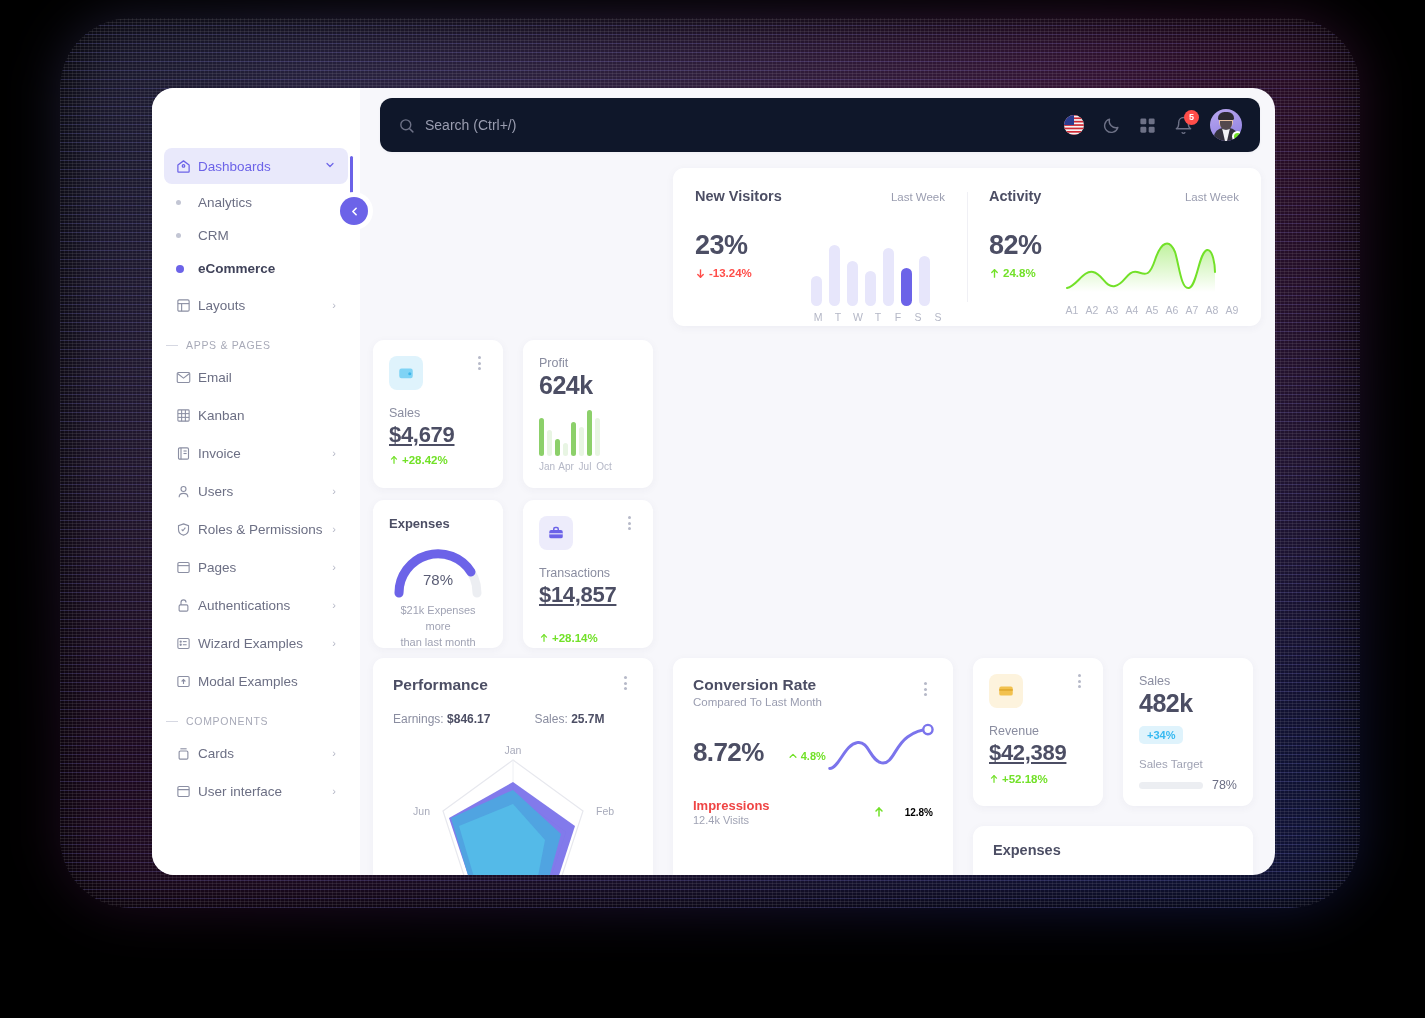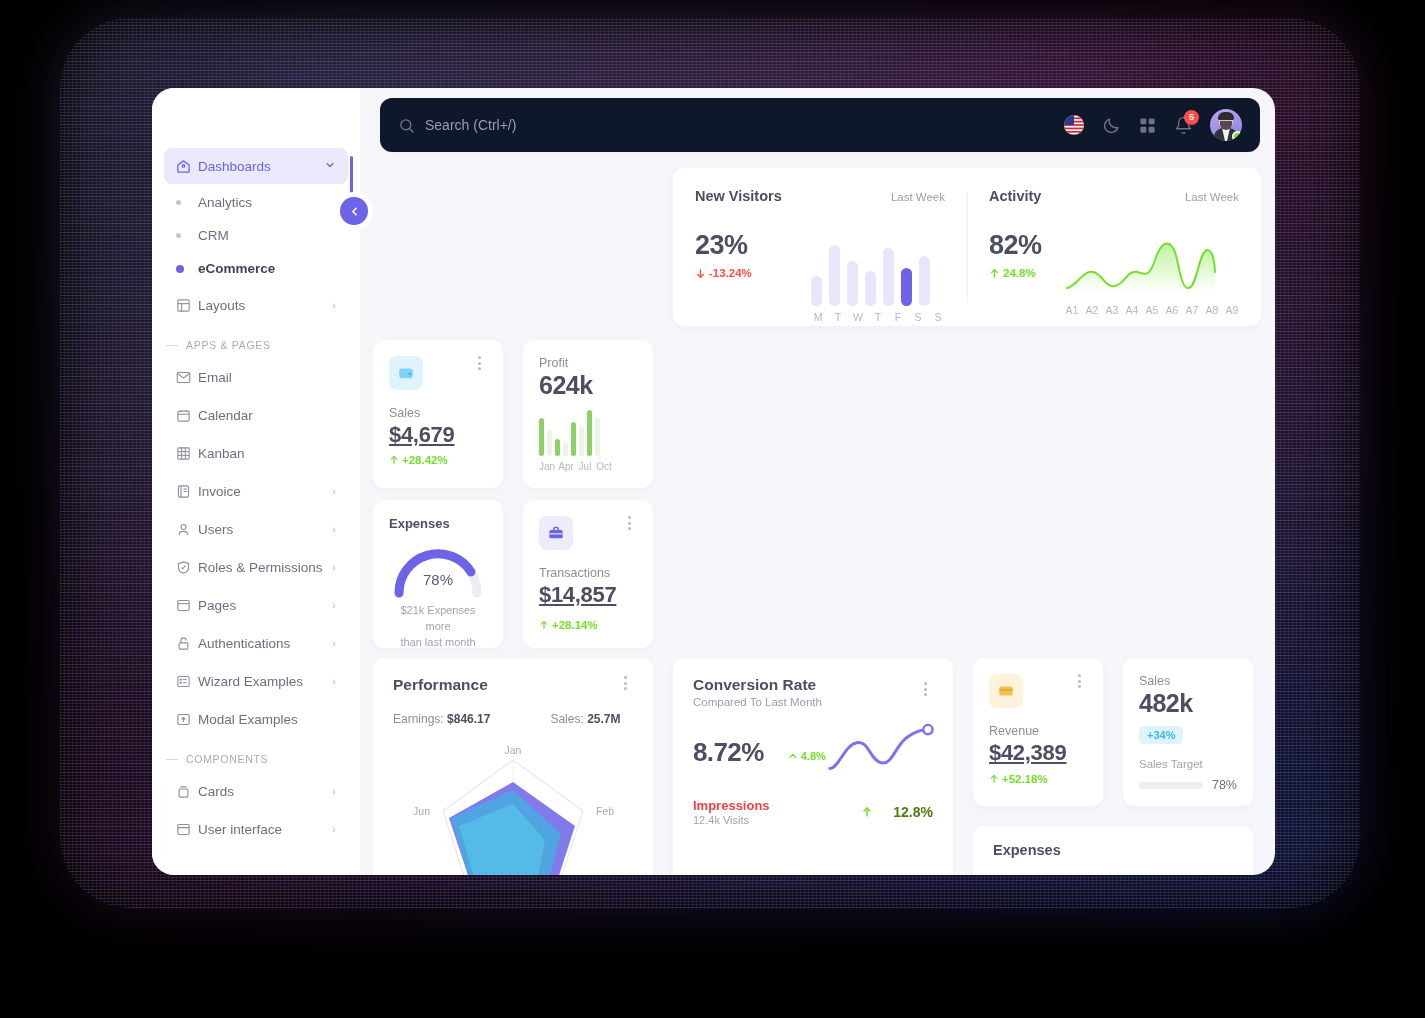--- a/index.html
+++ b/index.html
@@ -207,29 +207,29 @@
 
   .minibars { display: flex; align-items: flex-end; gap: 3px; height: 48px; margin-top: 8px; }
   .mb { width: 5px; border-radius: 3px; }
   .mb.solid { background: #8cd06a; }
   .mb.ghost { background: #e8f5e3; }
   .minilabels { display: flex; gap: 3px; margin-top: 5px; }
   .minilabels span { font-size: 10px; color: #b4b7c6; width: 13px; text-align: center; }
 
   
   #card-performance { left: 221px; top: 570px; width: 280px; height: 260px; padding: 18px 20px; overflow: hidden; }
-  .perf-stats { display: flex; gap: 60px; margin-top: 18px; font-size: 12px; color: #8a8da0; }
+  .perf-stats { display: flex; gap: 44px; margin-top: 18px; font-size: 12px; color: #8a8da0; }
   .perf-stats b { color: #4c4e64; }
 
   
   #card-conversion { left: 521px; top: 570px; width: 280px; height: 260px; padding: 18px 20px; overflow: hidden; }
   .conv-row { display: flex; align-items: center; justify-content: space-between; margin-top: 18px; }
   .conv-name { font-size: 13px; color: #ef4444; font-weight: bold; }
   .conv-sub { font-size: 11px; color: #a0a3b4; margin-top: 1px; }
-  .conv-val { font-size: 14px; font-weight: bold; color: #4d7c0f; display: flex; align-items: center; gap: 20px; }
+  .conv-val { font-size: 10px; font-weight: bold; color: #000000; display: flex; align-items: center; gap: 20px; }
 
   
   #card-revenue { left: 821px; top: 570px; width: 130px; height: 148px; padding: 16px; }
   #card-sales2 { left: 971px; top: 570px; width: 130px; height: 148px; padding: 16px; }
   #card-expenses2 { left: 821px; top: 738px; width: 280px; height: 120px; padding: 16px 20px; overflow: hidden; }
   .pill {
     display: inline-block; padding: 3px 8px; border-radius: 5px;
     background: #dff3fc; color: #37b9f1; font-size: 11px; font-weight: bold;
   }
   .progress-track { flex:1; height: 7px; border-radius: 4px; background: #eceef2; overflow: hidden; }
@@ -300,32 +300,20 @@
     </div>
 
     <div class="nav-item">
       <span class="ico">
           <svg width="15" height="15" viewBox="0 0 24 24" fill="none" stroke="currentColor" stroke-width="1.8">
             <rect x="2" y="4" width="20" height="16" rx="2"></rect>
             <polyline points="3 6 12 13 21 6"></polyline>
           </svg>
         </span>
       <span class="label">Email</span>
-      <span class="chev"></span>
-    </div>
-    <div class="nav-item">
-      <span class="ico">
-          <svg width="15" height="15" viewBox="0 0 24 24" fill="none" stroke="currentColor" stroke-width="1.8">
-            <rect x="3" y="5" width="18" height="16" rx="2"></rect>
-            <line x1="3" y1="10" x2="21" y2="10"></line>
-            <line x1="8" y1="3" x2="8" y2="6"></line>
-            <line x1="16" y1="3" x2="16" y2="6"></line>
-          </svg>
-        </span>
-      <span class="label">Calendar</span>
       <span class="chev"></span>
     </div>
     <div class="nav-item">
       <span class="ico">
           <svg width="15" height="15" viewBox="0 0 24 24" fill="none" stroke="currentColor" stroke-width="1.7">
             <rect x="3" y="3" width="18" height="18" rx="1.5"></rect>
             <line x1="9" y1="3" x2="9" y2="21"></line>
             <line x1="15" y1="3" x2="15" y2="21"></line>
             <line x1="3" y1="9" x2="21" y2="9"></line>
             <line x1="3" y1="15" x2="21" y2="15"></line>
@@ -679,21 +667,21 @@
           </svg>
       </span>
       <span class="dots">
           <i></i>
           <i></i>
           <i></i>
         </span>
     </div>
     <div class="muted-label" style="margin-top:16px">Transactions</div>
     <div class="big-num" style="margin-top:2px">$14,857</div>
-    <div class="delta up" style="margin-top:11px">
+    <div class="delta up" style="margin-top:24px">
       <svg width="10" height="10" viewBox="0 0 24 24" fill="none" stroke="currentColor" stroke-width="3" stroke-linecap="round" stroke-linejoin="round">
           <line x1="12" y1="20" x2="12" y2="4"></line>
           <polyline points="6 10 12 4 18 10"></polyline>
         </svg>
       <span>+28.14%</span>
     </div>
   </section>
 
   <section class="card" id="card-performance">
     <div style="display:flex;justify-content:space-between;align-items:flex-start">

